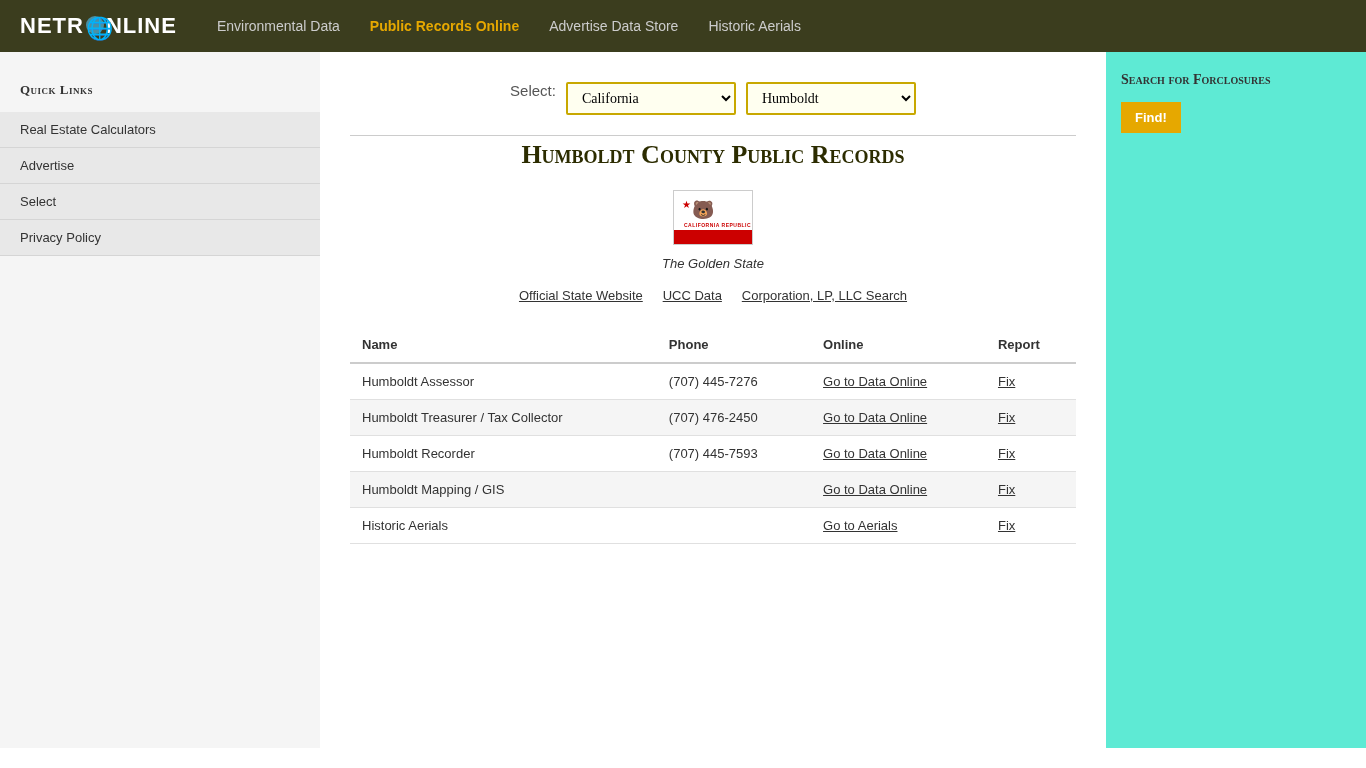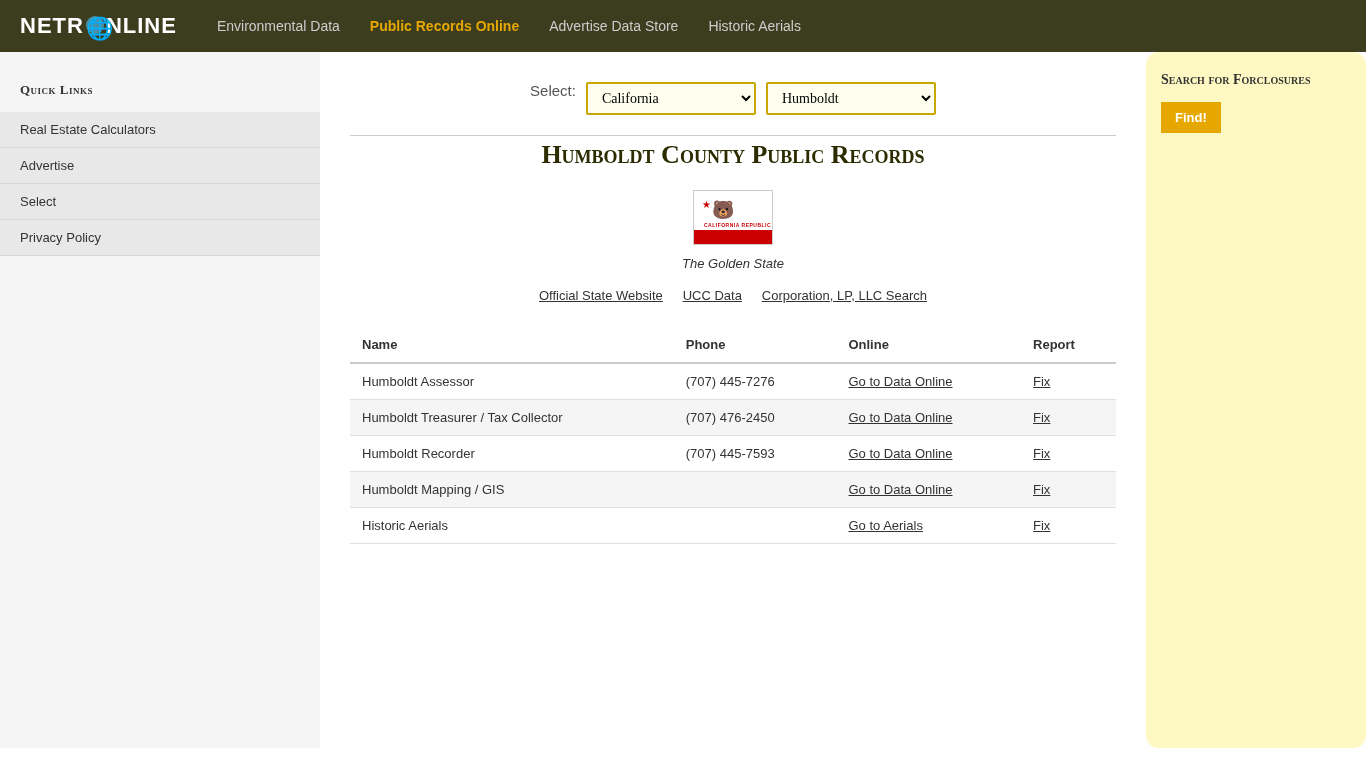--- a/index.html
+++ b/index.html
@@ -210,25 +210,24 @@
     .records-table tr:nth-child(even) td {
       background: #f5f5f5;
     }
     .records-table a {
       color: #333;
       text-decoration: underline;
     }
 
     
     .right-panel {
-      width: 220px;
+      width: 260px;
       flex-shrink: 0;
       padding: 20px 15px;
-      background: #fef9c3;
-      border-radius: 13px;
+      background: #5eead4;
     }
     .foreclosure-title {
       font-family: Georgia, serif;
       font-size: 14px;
       font-variant: small-caps;
       color: #333;
       margin-bottom: 14px;
       font-weight: bold;
     }
     .foreclosure-form {

